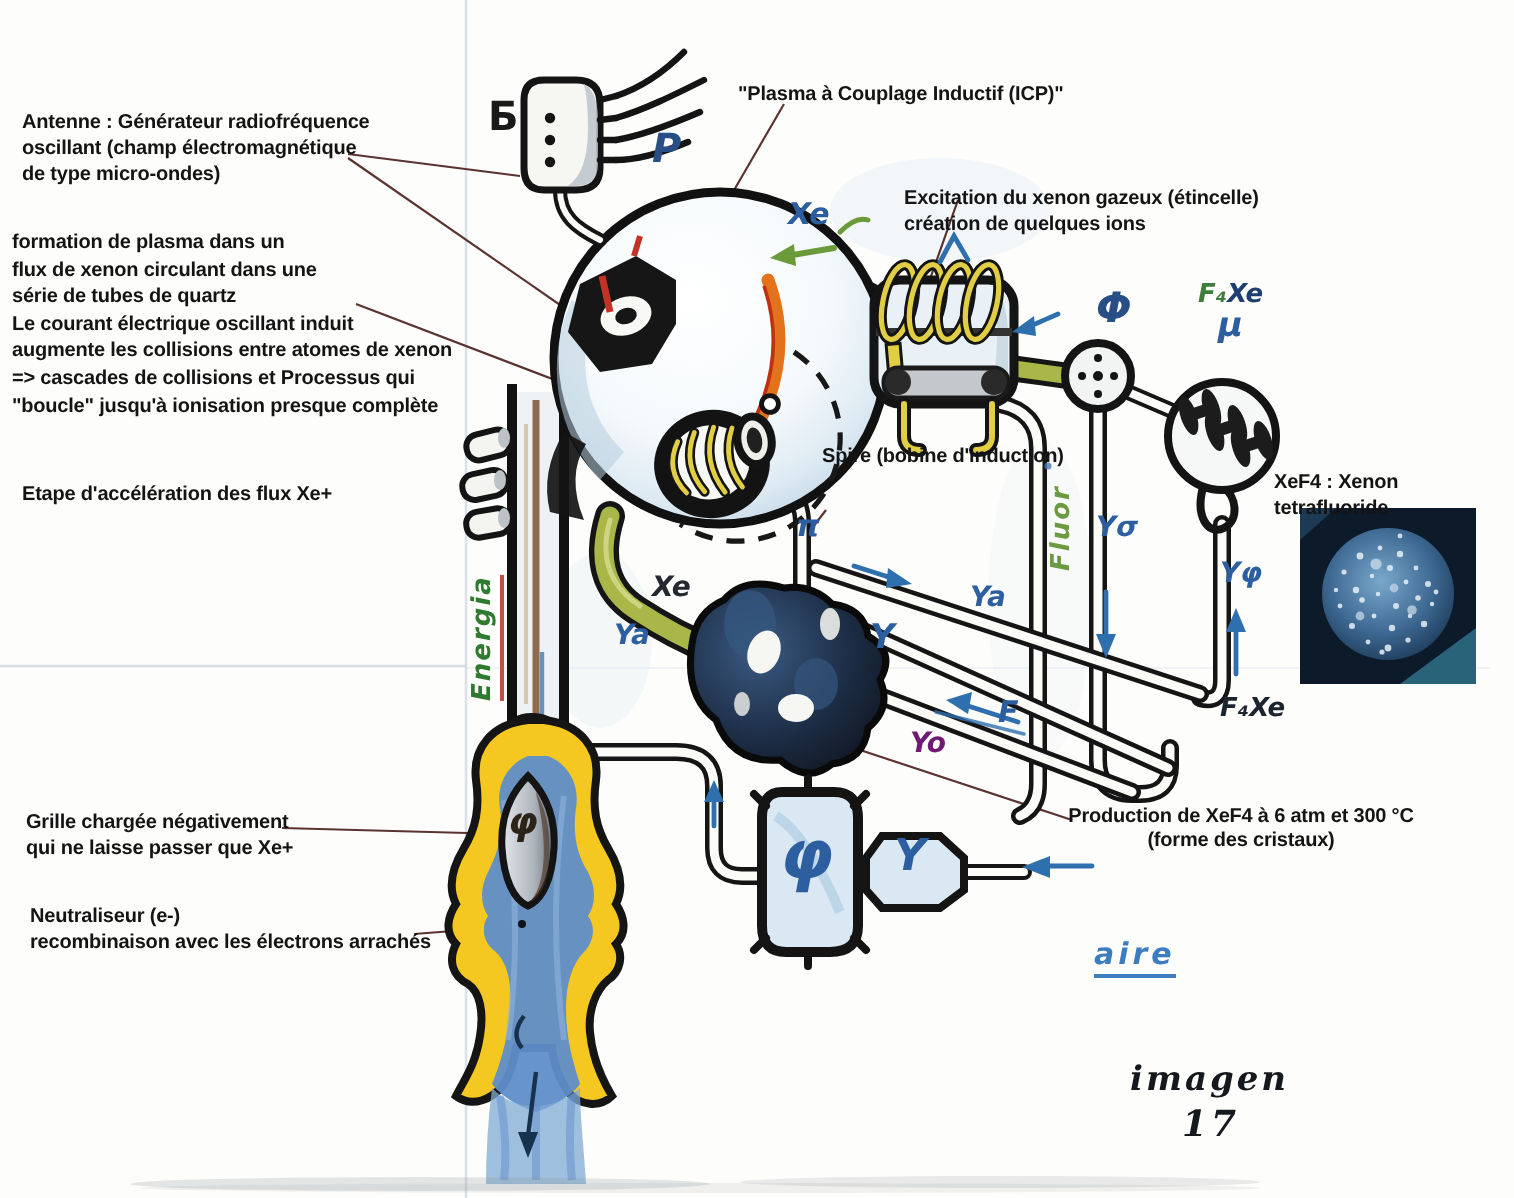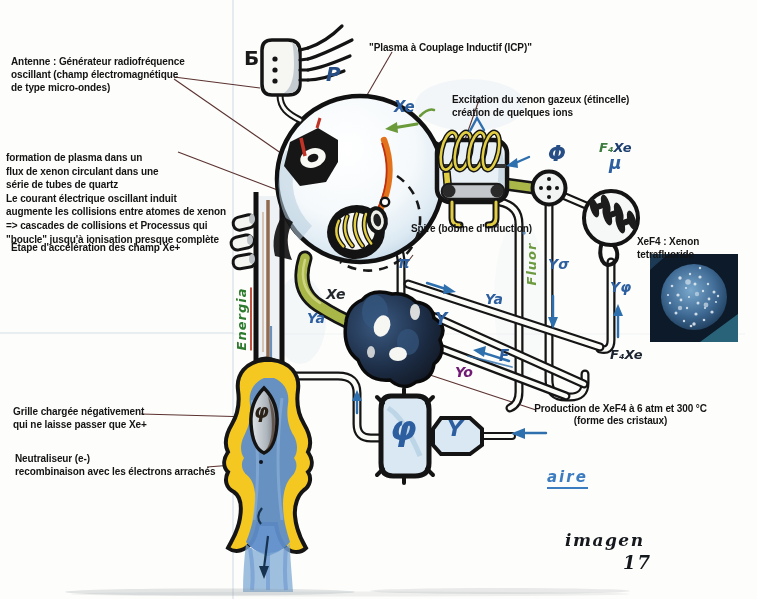--- a/index.html
+++ b/index.html
@@ -1,21 +1,21 @@
 <!DOCTYPE html>
 <html><head>
 <meta charset="utf-8">
 <style>
   html,body{margin:0;padding:0;background:#ffffff;}
   #stage{position:relative;width:757px;height:599px;background:#fdfdfb;overflow:hidden;
          font-family:"Liberation Sans",sans-serif;}
   #art{position:absolute;left:0;top:0;}
   .lbl{position:absolute;color:#141414;font-size:10px;font-weight:600;line-height:13px;
        letter-spacing:-0.1px;white-space:pre-line;z-index:5;}
-  .lbl.big{line-height:13.6px;margin-top:36px;}
+  .lbl.big{line-height:13.6px;}
   .lbl.center{text-align:center;}
   .hw{position:absolute;font-family:"DejaVu Sans",sans-serif;font-weight:bold;
       font-style:italic;z-index:6;white-space:nowrap;}
   .vrt{transform:translate(-50%,-50%) rotate(-90deg);transform-origin:center;}
   .u-red{border-bottom:2px solid #c05040;padding-bottom:1px;}
   .u-blue{border-bottom:2px solid #3c7cc0;padding-bottom:1px;}
   .serifhw{font-family:"DejaVu Serif",serif;}
 </style>
 </head>
 <body>
@@ -374,21 +374,21 @@
 <div class="lbl" style="left:11px;top:55px;">Antenne : Générateur radiofréquence
 oscillant (champ électromagnétique
 de type micro-ondes)</div>
 <div class="lbl big" style="left:6px;top:115px;">formation de plasma dans un
 flux de xenon circulant dans une
 série de tubes de quartz
 Le courant électrique oscillant induit
 augmente les collisions entre atomes de xenon
 =&gt; cascades de collisions et Processus qui
 "boucle" jusqu'à ionisation presque complète</div>
-<div class="lbl" style="left:11px;top:241px;">Etape d'accélération des champ Xe+</div>
+<div class="lbl" style="left:11px;top:241px;">Etape d'accélération des flux Xe+</div>
 <div class="lbl" style="left:13px;top:405px;">Grille chargée négativement
 qui ne laisse passer que Xe+</div>
 <div class="lbl" style="left:15px;top:452px;">Neutraliseur (e-)
 recombinaison avec les électrons arrachés</div>
 <div class="lbl" style="left:369px;top:41px;">"Plasma à Couplage Inductif (ICP)"</div>
 <div class="lbl" style="left:452px;top:93px;">Excitation du xenon gazeux (étincelle)
 création de quelques ions</div>
 <div class="lbl" style="left:411px;top:222px;">Spire (bobine d'induction)</div>
 <div class="lbl" style="left:637px;top:235px;">XeF4 : Xenon tetrafluoride</div>
 <div class="lbl center" style="left:528px;top:403px;width:185px;line-height:12px;">Production de XeF4 à 6 atm et 300 °C
@@ -410,15 +410,15 @@
 <span class="hw" style="left:455px;top:364px;font-size:14px;color:#701a75;">Yo</span>
 <span class="hw" style="left:499px;top:347px;font-size:15px;color:#2d5fa0;">F</span>
 <span class="hw" style="left:610px;top:347px;font-size:13px;color:#1c2430;">F₄Xe</span>
 <span class="hw" style="left:390px;top:408px;font-size:34px;color:#2d5fa0;">φ</span>
 <span class="hw" style="left:447px;top:416px;font-size:22px;color:#2d5fa0;">Y</span>
 <span class="hw" style="left:254px;top:400px;font-size:19px;color:#2b2218;">φ</span>
 <span class="hw u-blue" style="left:547px;top:420px;font-size:15px;color:#3c7cc0;letter-spacing:2px;margin-top:48px;">aire</span>
 <span class="hw vrt u-red" style="left:243px;top:319px;font-size:13px;color:#2e7a2e;letter-spacing:1px;">Energia</span>
 <span class="hw vrt" style="left:531px;top:264px;font-size:13px;color:#6b9a40;letter-spacing:1px;">Fluor</span>
 <span class="hw serifhw" style="left:565px;top:530px;font-size:17px;color:#15181c;letter-spacing:1.5px;text-align:center;">imagen</span>
-<span class="hw serifhw" style="left:591px;top:552px;font-size:18px;color:#15181c;letter-spacing:2px;margin-left:32px;">17</span>
+<span class="hw serifhw" style="left:591px;top:552px;font-size:18px;color:#15181c;letter-spacing:2px;">17</span>
 
 </div>
 
 </body></html>

